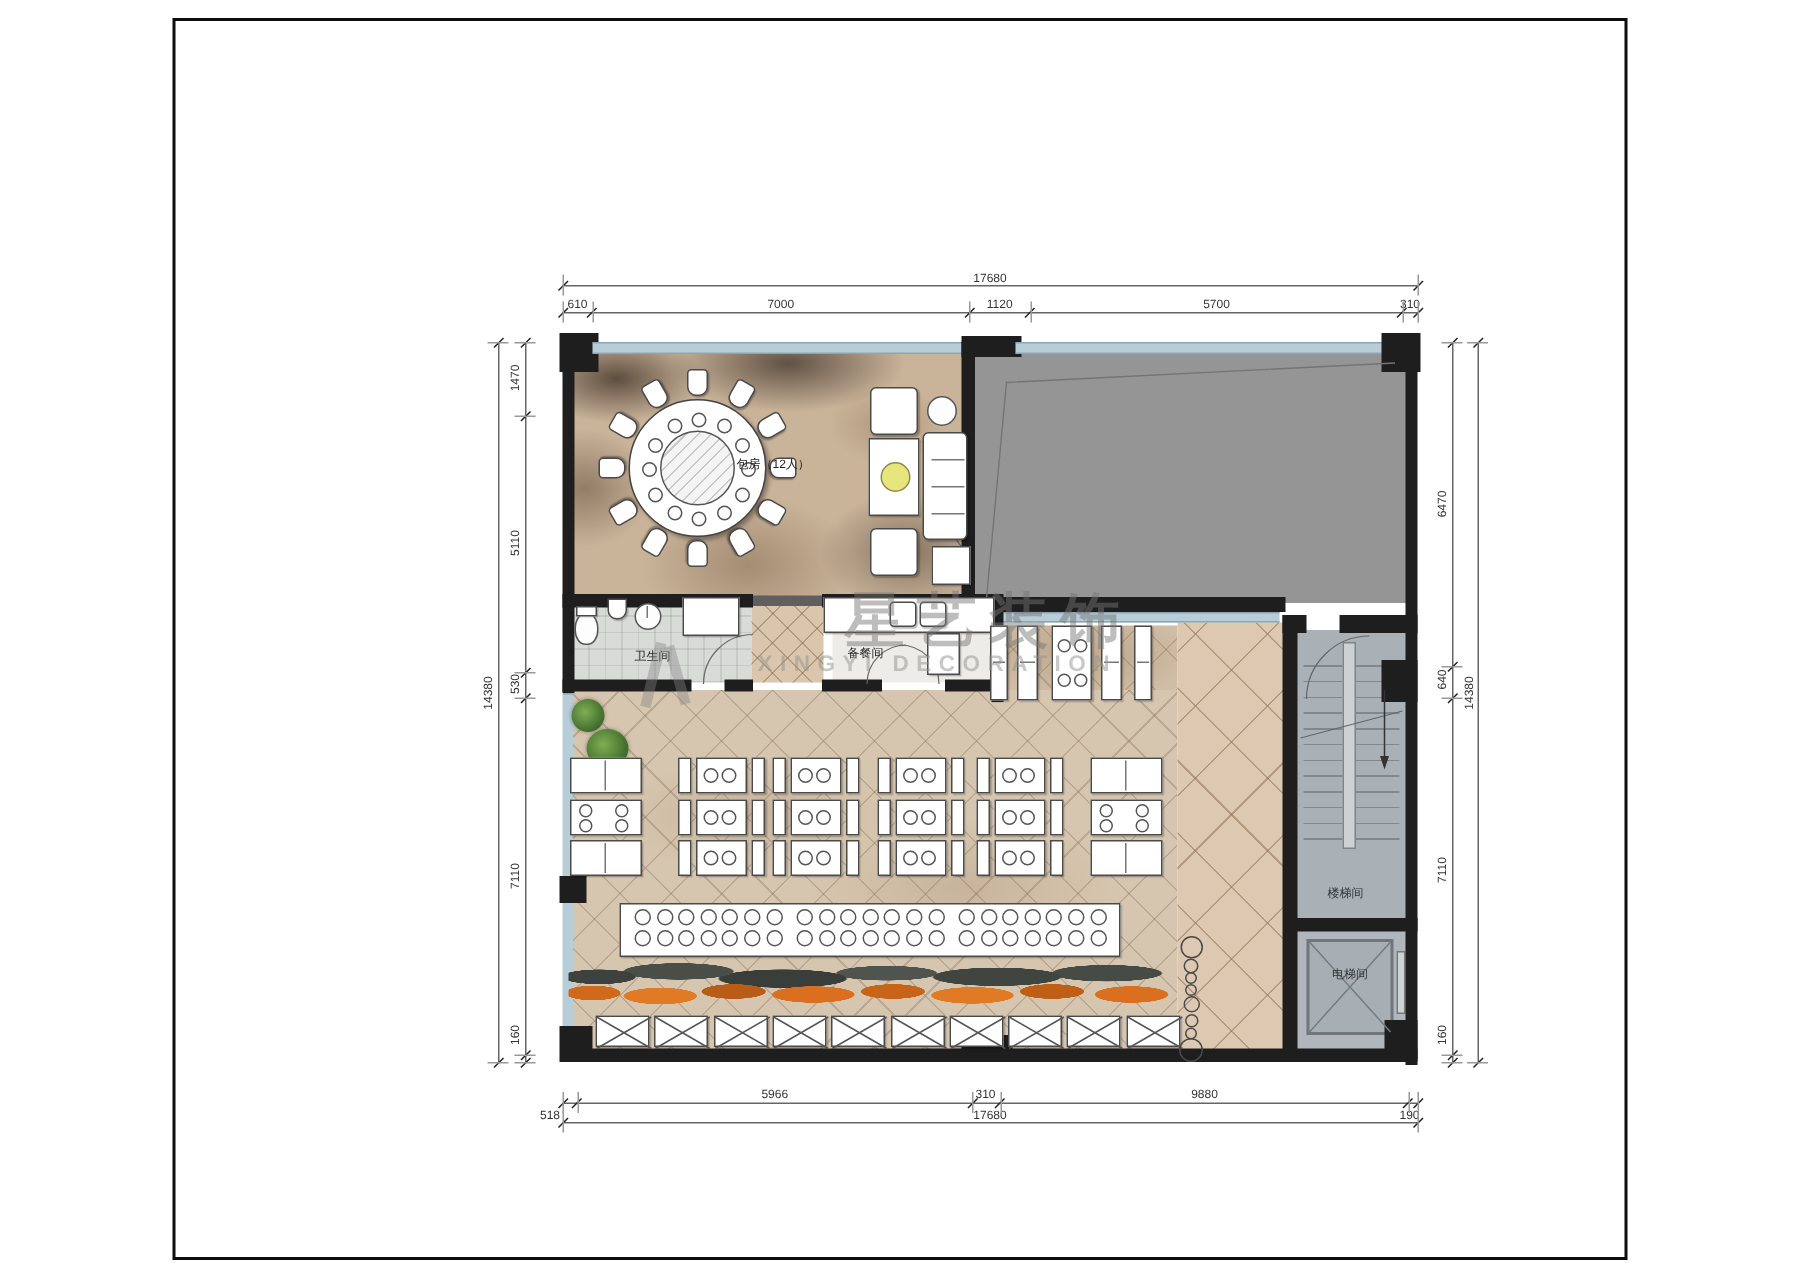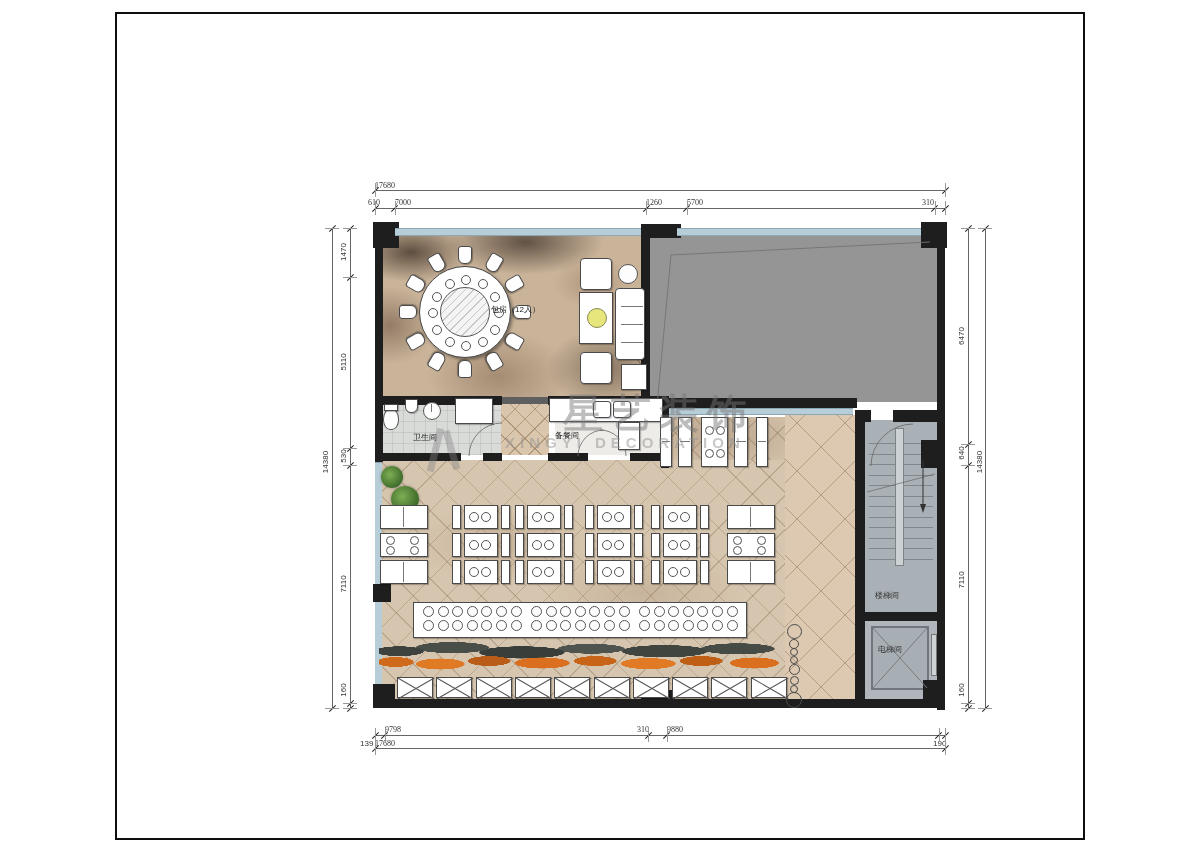--- a/index.html
+++ b/index.html
@@ -47,21 +47,21 @@
   .chair{position:absolute;width:14px;height:18px;background:#fff;border:1px solid #4a4a4a;
          border-radius:3px 3px 6px 6px;box-sizing:border-box;box-shadow:1px 1px 1px rgba(0,0,0,.3);}
   .plate{position:absolute;width:8px;height:8px;border:1px solid #555;border-radius:50%;background:#fdfdfd;}
   .mark{position:absolute;background:#777;}
   .xline{position:absolute;width:42px;height:1px;background:#555;}
   .tick{position:absolute;width:9px;height:1px;background:#222;transform:rotate(-45deg);}
   .extv{position:absolute;width:1px;height:14px;background:#999;}
   .exth{position:absolute;width:14px;height:1px;background:#999;}
   .dim-line{position:absolute;background:#666;}
   .dim-label{position:absolute;font-size:8px;color:#333;white-space:nowrap;line-height:10px;}
-  .ctr{font-family:Liberation Serif, serif;}
+  .ctr{text-align:center;}
   .vdim{width:34px;text-align:center;transform:rotate(-90deg);}
   .room-label{position:absolute;font-size:8px;color:#222;white-space:nowrap;z-index:6;}
   .plant{position:absolute;border-radius:50%;background:radial-gradient(circle at 40% 40%, #7fae54, #3f6d2c 70%);
          box-shadow:0 0 3px rgba(0,0,0,.35);}
   #wm{position:absolute;z-index:9;pointer-events:none;}
   .wm-cn{position:absolute;font-size:40px;font-weight:bold;letter-spacing:8px;color:rgba(118,118,118,.48);white-space:nowrap;}
   .wm-en{position:absolute;font-size:15px;font-weight:bold;letter-spacing:5px;color:rgba(145,145,145,.5);white-space:nowrap;}
   .wm-bar{position:absolute;background:rgba(130,130,130,.4);}
   svg{position:absolute;left:0;top:0;}
 </style>
@@ -397,26 +397,26 @@
   <div class="dim-line" style="left:375px;top:735px;width:570px;height:1px;"></div>
   <div class="dim-line" style="left:375px;top:748px;width:570px;height:1px;"></div>
   <div class="dim-line" style="left:350px;top:228px;width:1px;height:480px;"></div>
   <div class="dim-line" style="left:332px;top:228px;width:1px;height:480px;"></div>
   <div class="dim-line" style="left:968px;top:228px;width:1px;height:480px;"></div>
   <div class="dim-line" style="left:985px;top:228px;width:1px;height:480px;"></div>
 
   <div class="dim-label ctr" style="left:375px;top:181px;width:570px;">17680</div>
   <div class="dim-label ctr" style="left:368px;top:198px;width:34px;">610</div>
   <div class="dim-label ctr" style="left:395px;top:198px;width:251px;">7000</div>
-  <div class="dim-label ctr" style="left:646px;top:198px;width:41px;">1260</div>
+  <div class="dim-label ctr" style="left:646px;top:198px;width:41px;">1120</div>
   <div class="dim-label ctr" style="left:687px;top:198px;width:248px;">5700</div>
   <div class="dim-label ctr" style="left:922px;top:198px;width:36px;">310</div>
 
-  <div class="dim-label" style="left:360px;top:739px;">139</div>
-  <div class="dim-label ctr" style="left:385px;top:725px;width:263px;">9798</div>
+  <div class="dim-label" style="left:360px;top:739px;">518</div>
+  <div class="dim-label ctr" style="left:385px;top:725px;width:263px;">5966</div>
   <div class="dim-label ctr" style="left:637px;top:725px;width:40px;">310</div>
   <div class="dim-label ctr" style="left:667px;top:725px;width:272px;">9880</div>
   <div class="dim-label" style="left:933px;top:739px;">190</div>
   <div class="dim-label ctr" style="left:375px;top:739px;width:570px;">17680</div>
 
   <div class="dim-label vdim" style="left:327px;top:247px;">1470</div>
   <div class="dim-label vdim" style="left:327px;top:357px;">5110</div>
   <div class="dim-label vdim" style="left:327px;top:451px;">530</div>
   <div class="dim-label vdim" style="left:327px;top:579px;">7110</div>
   <div class="dim-label vdim" style="left:327px;top:685px;">160</div>

